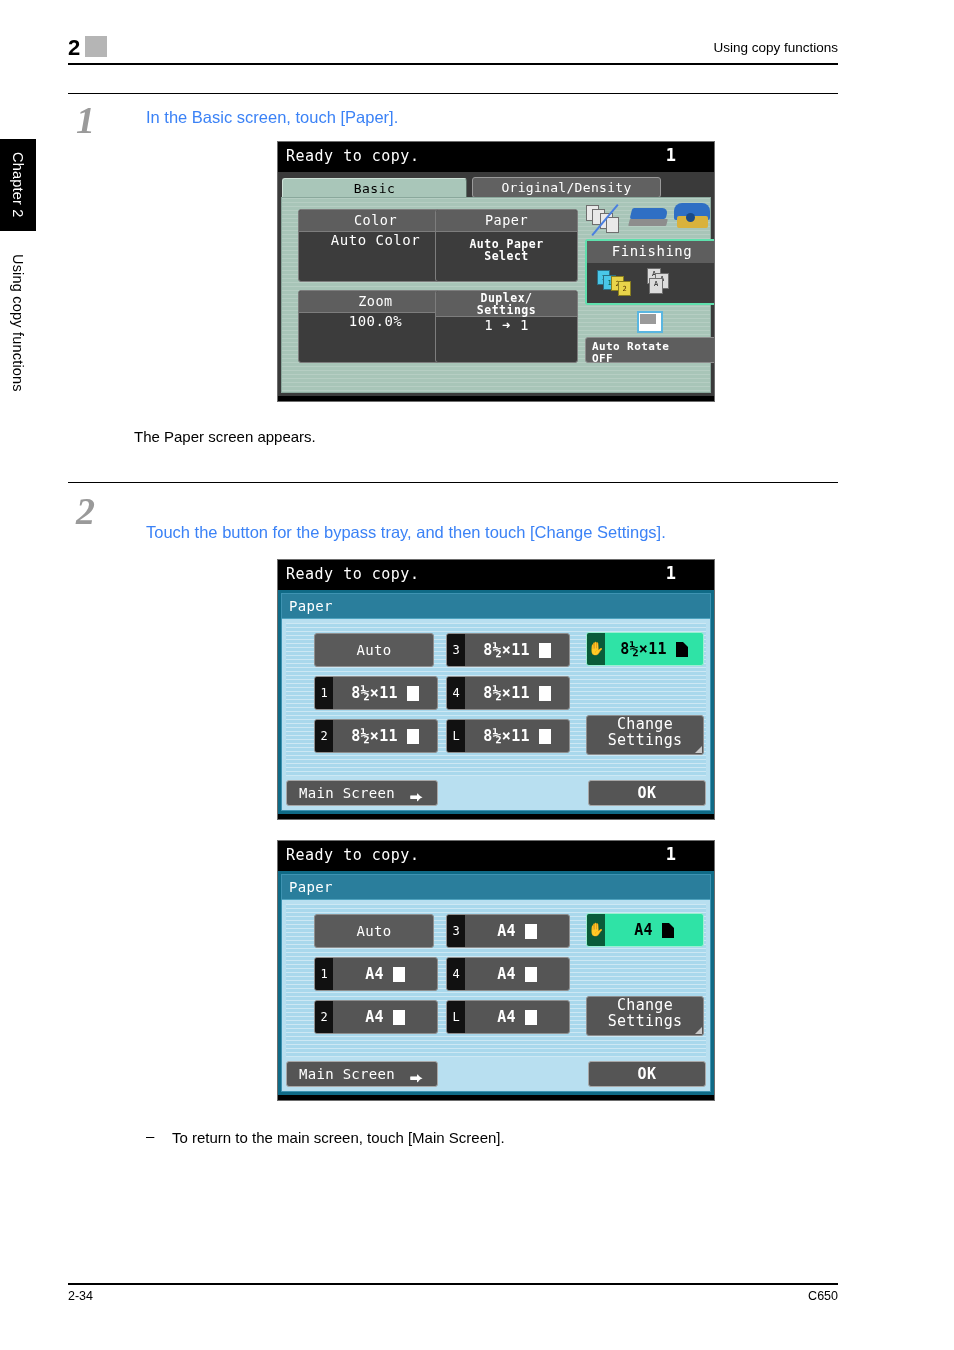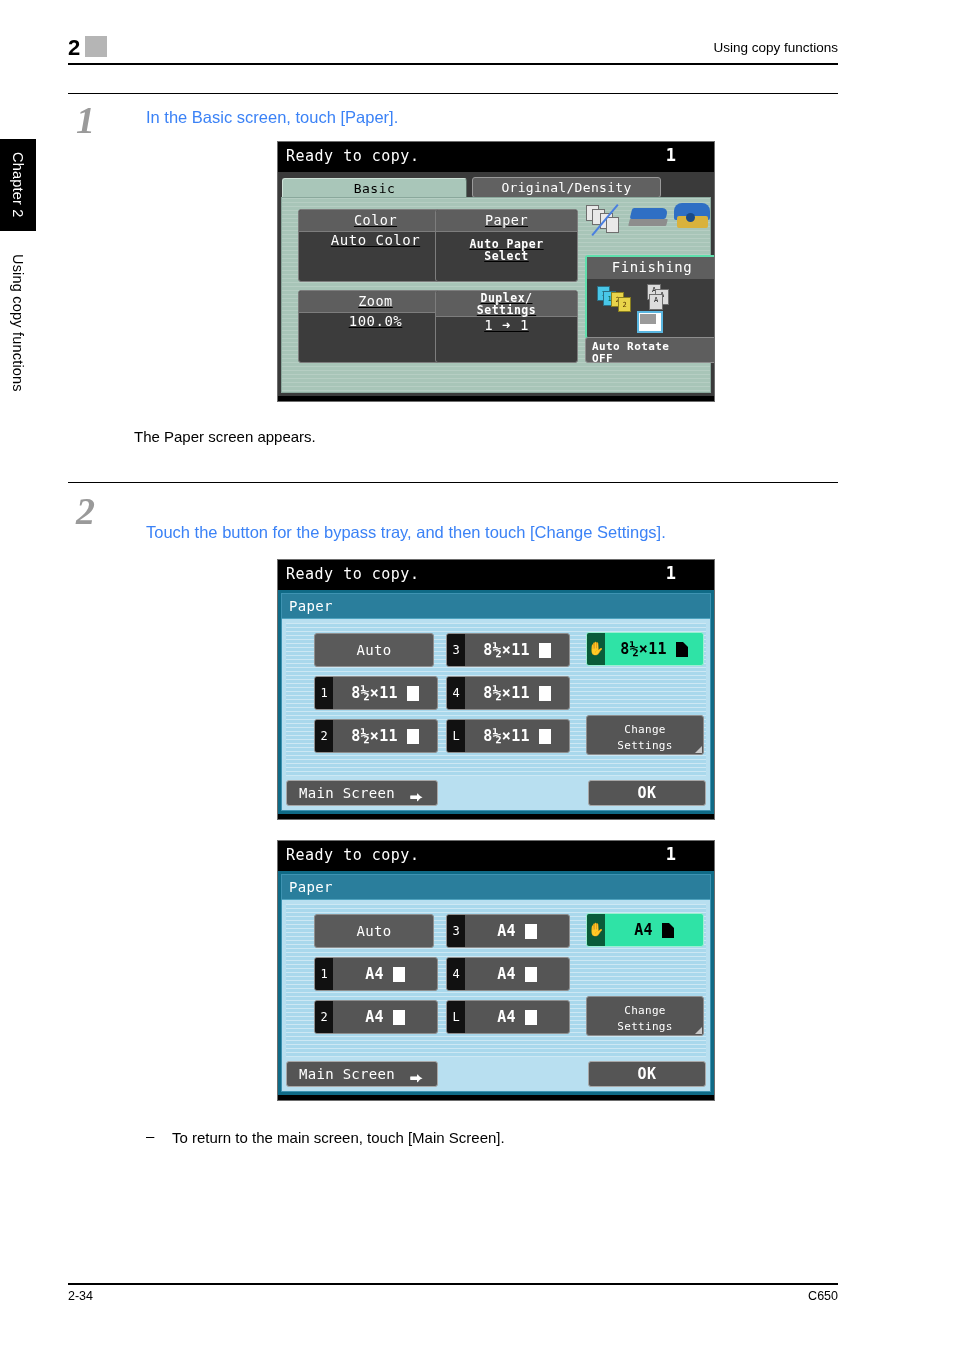--- a/index.html
+++ b/index.html
@@ -139,21 +139,20 @@
         rgba(0,0,0,0.0) 1px, rgba(0,0,0,0.0) 4px),
       #a8c5b8;
     border: 1px solid #8aa89c;
   }
   .bbtn {
     position: absolute;
     background: #3c3c3c;
     border: 1px solid #7d7d7d;
     border-radius: 3px;
     overflow: hidden;
-    text-decoration: underline;
   }
   .bbtn .cap {
     height: 22px; background: #5e5e5e;
     color: #fff; font-size: 13.5px; text-align: center; line-height: 21px;
     border-bottom: 1px solid #7d7d7d;
     letter-spacing: 0.5px;
   }
   .bbtn .cap.two {
     height: 26px; line-height: 12px; padding-top: 1px; font-size: 11.5px; font-weight: bold;
   }
@@ -269,22 +268,22 @@
     border-top: 5px solid currentColor;
   }
   .tray.bypass .pgicon { background: #000; }
   .tray.bypass .pgicon::after { border-top-color: #2fe3a6; }
 
   .hand-glyph { font-size: 13px; line-height: 32px; }
 
   .chgset {
     position: absolute;
     background: #555555; border: 1px solid #8f8f8f; border-radius: 3px;
-    color: #fff; font-size: 11px; text-align: center;
-    line-height: 16px; padding-top: 6px; letter-spacing: 0.3px;
+    color: #fff; font-size: 15px; text-align: center;
+    line-height: 16px; letter-spacing: 0.3px;
   }
   .chgset .corner {
     position: absolute; right: 1px; bottom: 1px;
     width: 0; height: 0;
     border-left: 7px solid transparent;
     border-bottom: 7px solid #c9c9c9;
   }
   .mainscreen {
     position: absolute;
     background: #555555; border: 1px solid #a8a8a8; border-radius: 3px;
@@ -374,21 +373,21 @@
         <div style="position:absolute;left:347px;top:8px;width:42px;height:30px;">
           <div class="stapler-b" style="left:2px;top:2px;width:36px;height:11px;transform:skewX(-14deg);"></div>
           <div class="stapler-g" style="left:0px;top:13px;width:38px;height:7px;transform:skewX(-14deg);"></div>
         </div>
         <div style="position:absolute;left:390px;top:5px;width:42px;height:34px;">
           <div class="punch-b" style="left:2px;top:0px;width:36px;height:17px;"></div>
           <div class="punch-y" style="left:5px;top:13px;width:31px;height:12px;"></div>
           <div style="position:absolute;left:14px;top:10px;width:9px;height:9px;border-radius:50%;background:#1b4a86;"></div>
         </div>
 
-        <div class="fin-box" style="left:303px; top:41px; width:134px; height:84px;margin-top:16px;">
+        <div class="fin-box" style="left:303px; top:41px; width:134px; height:66px;">
           <div class="cap">Finishing</div>
           <div class="art">
             <div style="position:absolute;left:10px;top:7px;width:46px;height:28px;">
               <div class="sq-c" style="left:0;top:0;width:13px;height:15px;font-size:7px;color:#053;text-align:center;line-height:15px;">1</div>
               <div class="sq-c" style="left:6px;top:5px;width:13px;height:15px;font-size:7px;color:#053;text-align:center;line-height:15px;">1</div>
               <div class="sq-y" style="left:14px;top:6px;width:13px;height:15px;font-size:7px;color:#530;text-align:center;line-height:15px;">2</div>
               <div class="sq-y" style="left:21px;top:11px;width:13px;height:15px;font-size:7px;color:#530;text-align:center;line-height:15px;">2</div>
             </div>
             <div style="position:absolute;left:60px;top:5px;width:42px;height:30px;">
               <div class="sq-w" style="left:0;top:0;width:14px;height:16px;">A</div>

